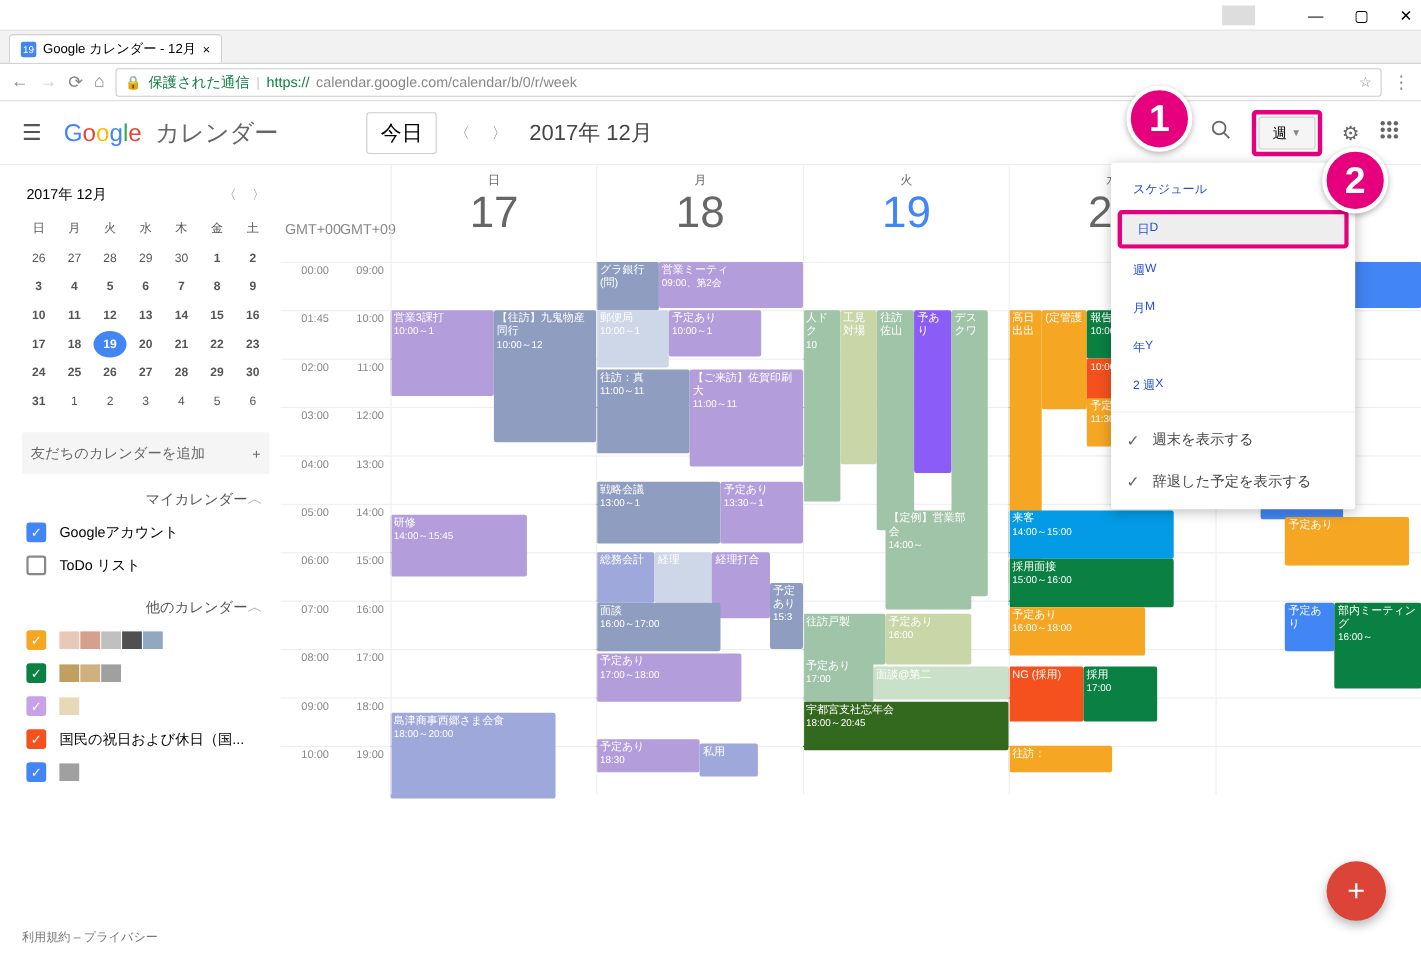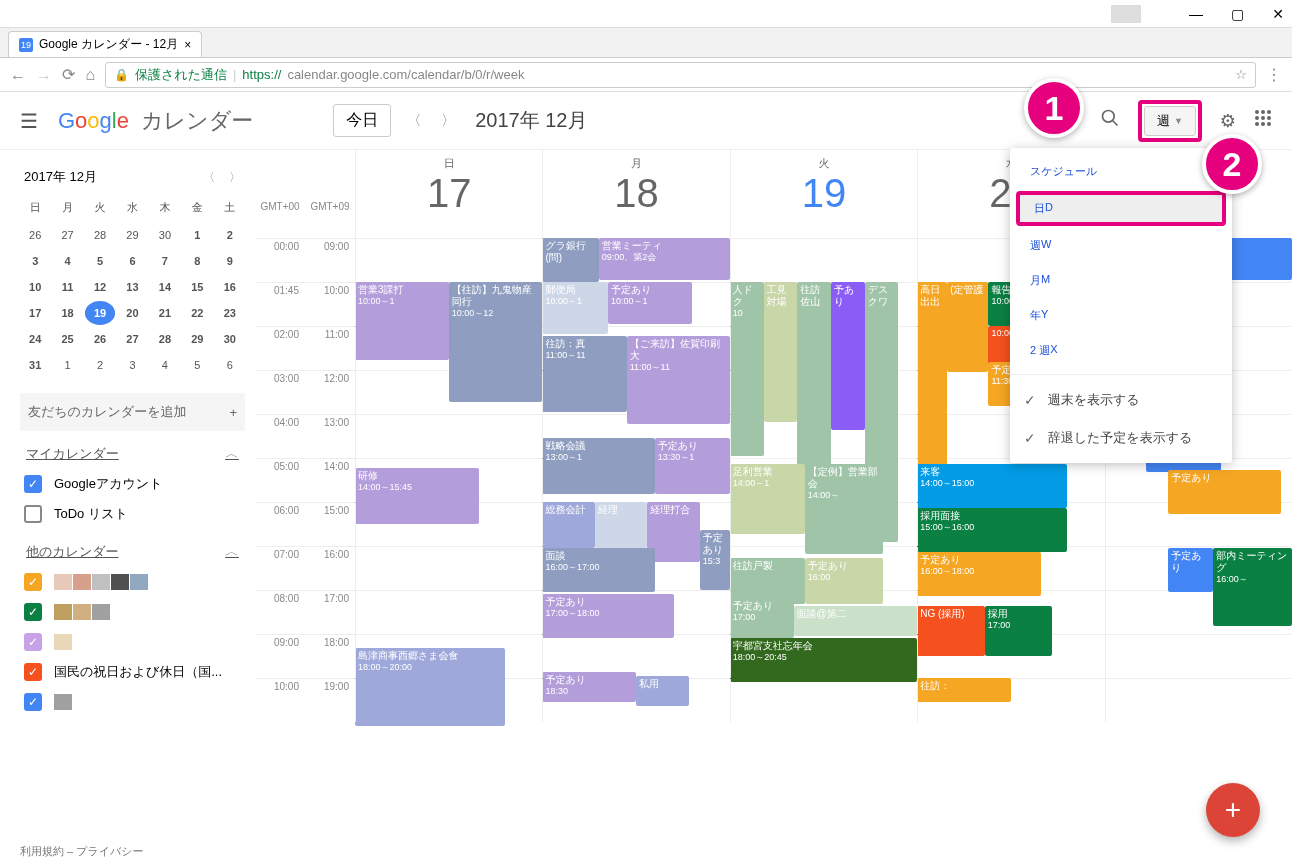--- a/index.html
+++ b/index.html
@@ -17,63 +17,63 @@
   .lock-icon { color: #0b8043; font-size: 12px; display: flex; align-items: center; }
   .url-secure { color: #0b8043; }
   .url-gray { color: #888; }
 
   
   .cal-header { height: 58px; display: flex; align-items: center; padding: 0 20px; border-bottom: 1px solid #eee; }
   .menu-icon { font-size: 20px; color: #555; cursor: pointer; }
   .logo { margin-left: 20px; font-size: 22px; }
   .logo .g1{color:#4285F4}.logo .g2{color:#EA4335}.logo .g3{color:#FBBC05}.logo .g4{color:#4285F4}.logo .g5{color:#34A853}.logo .g6{color:#EA4335}
   .logo .title { color: #666; margin-left: 6px; }
-  .today-btn { margin-left: 80px; border: 1px solid #ccc; background: #fff; padding: 5px 12px; font-size: 16px; border-radius: 3px; cursor: pointer; }
+  .today-btn { margin-left: 80px; border: 1px solid #ccc; background: #fff; padding: 5px 12px; font-size: 19px; border-radius: 3px; cursor: pointer; }
   .nav-arrows { margin-left: 16px; display: flex; gap: 20px; color: #888; font-size: 14px; }
   .date-title { margin-left: 20px; font-size: 20px; color: #444; }
   .header-right { margin-left: auto; display: flex; align-items: center; gap: 18px; font-size: 18px; color: #666; }
   .view-btn-wrap { border: 4px solid #e6007e; border-radius: 4px; padding: 2px; }
   .view-btn { border: 1px solid #ccc; background: #f5f5f5; padding: 5px 12px; font-size: 13px; border-radius: 3px; cursor: pointer; display: flex; gap: 4px; align-items: center; }
   .gear-icon, .apps-icon, .search-icon { cursor: pointer; }
 
   
   .main { display: flex; height: calc(867px - 150px); }
 
   
   .sidebar { width: 255px; padding: 10px 10px 0 20px; overflow: hidden; font-size: 13px; flex-shrink: 0; }
   .mini-header { display: flex; align-items: center; justify-content: space-between; padding: 8px 4px; }
   .mini-nav { display: flex; gap: 14px; color: #888; font-size: 12px; }
   .mini-grid { display: grid; grid-template-columns: repeat(7, 1fr); gap: 2px; text-align: center; font-size: 11px; color: #555; }
   .mini-cell { padding: 6px 2px; cursor: pointer; }
   .mini-head { font-weight: normal; }
   .mini-today { background: #4285f4; color: #fff; border-radius: 50%; }
   .mini-bold { font-weight: bold; }
   .add-cal { display: flex; align-items: center; justify-content: space-between; background: #f5f5f5; padding: 10px 8px; margin-top: 16px; border-radius: 2px; color: #666; }
-  .section-head { display: flex; align-items: center; justify-content: space-between; padding: 14px 6px 6px; color: #555; font-size: 13px; text-decoration: underline; }
+  .section-head { display: flex; align-items: center; justify-content: flex-end; padding: 14px 6px 6px; color: #555; font-size: 13px; }
   .cal-item { display: flex; align-items: center; gap: 12px; padding: 6px 4px; }
   .checkbox { width: 18px; height: 18px; border-radius: 3px; display: flex; align-items: center; justify-content: center; color: #fff; font-size: 12px; }
   .checkbox.empty { border: 2px solid #888; }
   .color-strip { display: flex; gap: 1px; }
   .color-strip span { width: 18px; height: 16px; display: inline-block; }
   .footer-links { position: absolute; bottom: 8px; left: 20px; font-size: 11px; color: #777; }
 
   
   .week-area { flex: 1; display: flex; flex-direction: column; position: relative; }
   .day-headers { display: flex; height: 88px; }
   .tz-col { width: 100px; flex-shrink: 0; }
   .day-header { flex: 1; text-align: center; border-left: 1px solid #eee; padding-top: 6px; }
   .dow { font-size: 11px; color: #666; }
   .dom { font-size: 40px; color: #666; font-weight: 300; }
   .dom.today { color: #4285f4; }
 
   .time-grid { flex: 1; overflow: hidden; position: relative; }
   .grid-row { display: flex; height: 44px; border-top: 1px solid #eee; }
   .tz-cell { width: 50px; font-size: 10px; color: #888; text-align: right; padding-right: 6px; padding-top: 2px; flex-shrink: 0; }
   .day-col { flex: 1; border-left: 1px solid #eee; position: relative; }
-  .tz-header { display: flex; font-size: 10px; color: #888; }
+  .tz-header { display: flex; font-size: 13px; color: #888; }
   .tz-header div { width: 50px; padding: 3px 4px; text-align: center; }
 
   
   .events-layer { position: absolute; top: 0; left: 100px; right: 0; bottom: 0; display: flex; pointer-events: none; }
   .evt-col { flex: 1; position: relative; }
   .evt { position: absolute; font-size: 10px; color: #fff; padding: 2px 3px; overflow: hidden; border-radius: 2px; line-height: 1.2; pointer-events: all; }
   .evt .t { font-weight: normal; font-size: 9px; }
 
   
   .dropdown { position: absolute; top: 148px; right: 60px; width: 222px; background: #fff; box-shadow: 0 2px 12px rgba(0,0,0,0.25); border-radius: 3px; padding: 6px 0; z-index: 20; }
@@ -425,24 +425,20 @@
               <div class="t"></div>
             </div>
             <div class="evt" style="top: 44px; height: 148px; left: 54%; width: 18%; background: #8b5cf6;">
               <div>予あり</div>
               <div class="t"></div>
             </div>
             <div class="evt" style="top: 44px; height: 260px; left: 72%; width: 18%; background: rgb(160, 196, 168);">
               <div>デスクワ</div>
               <div class="t"></div>
             </div>
-            <div class="evt" style="top: 226px; height: 70px; left: 0%; width: 40%; background: rgb(200, 214, 168);">
-              <div>足利営業</div>
-              <div class="t">14:00～1</div>
-            </div>
             <div class="evt" style="top: 226px; height: 90px; left: 40%; width: 42%; background: rgb(160, 196, 168);">
               <div>【定例】営業部会</div>
               <div class="t">14:00～</div>
             </div>
             <div class="evt" style="top: 320px; height: 46px; left: 0%; width: 40%; background: rgb(160, 196, 168);">
               <div>往訪戸製</div>
               <div class="t"></div>
             </div>
             <div class="evt" style="top: 320px; height: 46px; left: 40%; width: 42%; background: rgb(200, 214, 168);">
               <div>予定あり</div>

